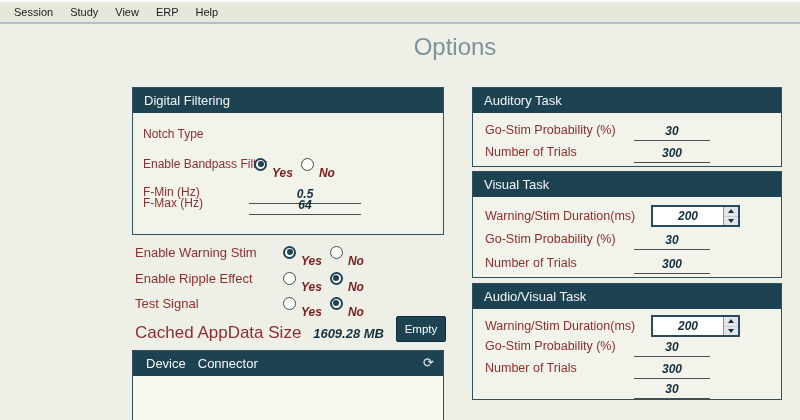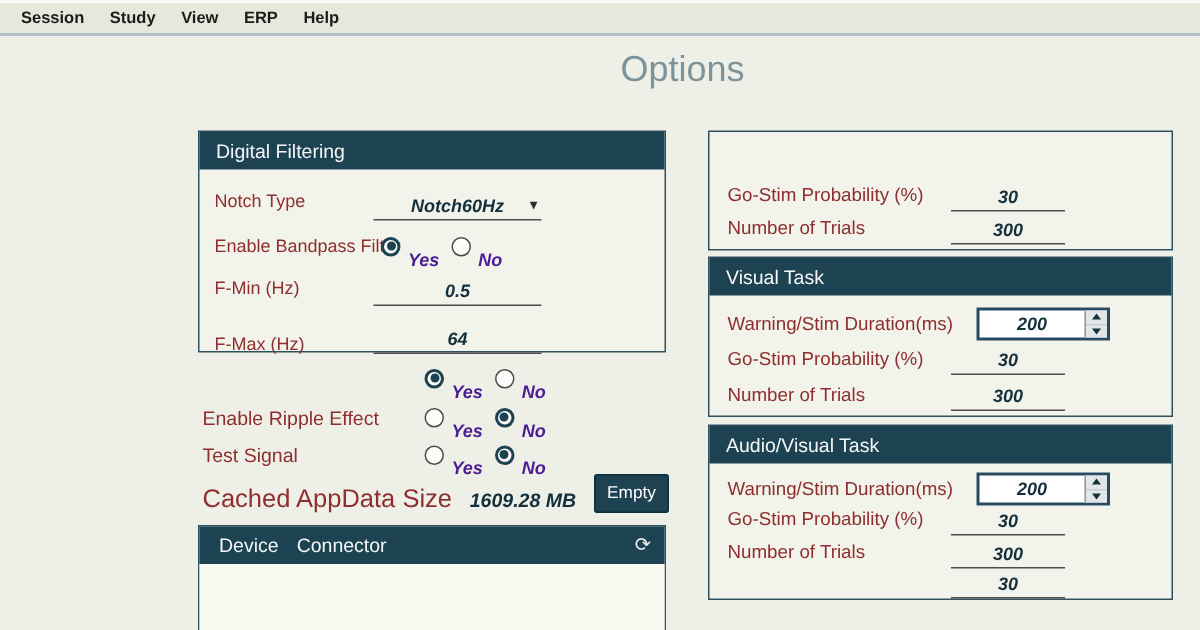--- a/index.html
+++ b/index.html
@@ -14,21 +14,21 @@
   
   .menubar {
     position:absolute; top:0; left:0; width:800px; height:24px;
     background:#e5e8db;
     border-top:2px solid #f9faf5;
     border-bottom:2px solid #aec0c6;
     display:flex; align-items:center;
     padding-left:14px; column-gap:17px;
     font-size:11px; color:#1c1c1c;
   }
-  .menu-item { cursor:default;font-weight:bold; }
+  .menu-item { cursor:default; }
   
   .page-title {
     position:absolute; top:33px; left:0; width:800px;
     text-align:center; transform:translateX(55px);
     font-size:24px; color:#7d939b; font-weight:400;
   }
   
   .panel {
     position:absolute;
     background:#f2f3ea;
@@ -53,21 +53,21 @@
   .radio {
     width:13px; height:13px; border-radius:50%;
     border:1px solid #4a4a4a; background:#fdfdfb; display:inline-block;
     position:relative; flex:none;
   }
   .radio.checked { border:2px solid #1d4352; }
   .radio.checked::after {
     content:''; position:absolute; left:1.5px; top:1.5px; right:1.5px; bottom:1.5px;
     border-radius:50%; background:#1d4352;
   }
-  .opt { font-size:12px; font-weight:bold; font-style:italic; color:#4c1d95;
+  .opt { font-size:12px; font-weight:bold; font-style:italic; color:#7f1d1d;
          margin:18px 8px 0 5px; }
   
   .caret { position:absolute; right:3px; top:1px; font-size:9px; color:#2b2b2b; font-style:normal; }
   
   .spinner {
     position:absolute; height:22px; background:#ffffff;
     border:2px solid #274b60; display:flex; align-items:center;margin-left:24px;
   }
   .spinner .sval { flex:1; text-align:center; padding-right:15px; }
   .spin {
@@ -112,48 +112,45 @@
 
 <div class="page-title">Options</div>
 
 <div class="panel" style="left:132px; top:87px; width:312px; height:148px;">
   <div class="panel-header">
     <span>Digital Filtering</span>
   </div>
 
   <div class="row" style="left:10px; right:8px; top:33px; height:26px;">
     <span class="lbl" style="font-size:12px;">Notch Type</span>
-    <span class="ufield val" style="left:106px; width:112px;">
-      <span>Notch60Hz</span>
-      <span class="caret">▾</span>
-    </span>
   </div>
 
   <div class="row" style="left:10px; right:8px; top:63px; height:26px;">
     <span class="lbl" style="font-size:12px;">Enable Bandpass Filter</span>
     <span class="radio-group" style="left:111px;">
       <span class="radio checked"></span>
       <span class="opt">Yes</span>
       <span class="radio"></span>
       <span class="opt">No</span>
     </span>
   </div>
 
   <div class="row" style="left:10px; right:8px; top:92px; height:24px;">
     <span class="lbl" style="font-size:12px;">F-Min (Hz)</span>
     <span class="ufield val" style="left:106px; width:112px;">0.5</span>
   </div>
 
-  <div class="row" style="left:10px; right:8px; top:124px; height:24px;align-items:flex-end;">
+  <div class="row" style="left:10px; right:8px; top:103px; height:24px;">
     <span class="lbl" style="font-size:12px;">F-Max (Hz)</span>
     <span class="ufield val" style="left:106px; width:112px;">64</span>
   </div>
 </div>
 
 <div class="row" style="left:135px; top:240px; width:312px; height:24px;">
+  <span class="lbl" style="font-size:13px;">Enable Warning Stim</span>
   <span class="radio-group" style="left:148px;">
     <span class="radio checked"></span>
     <span class="opt">Yes</span>
     <span class="radio"></span>
     <span class="opt">No</span>
   </span>
 </div>
 
 <div class="row" style="left:135px; top:266px; width:312px; height:24px;">
   <span class="lbl" style="font-size:13px;">Enable Ripple Effect</span>
@@ -184,20 +181,23 @@
 <div class="panel" style="left:132px; top:350px; width:312px; height:90px;">
   <div class="panel-header" style="padding:0 13px;">
     <span class="col-head">Device</span>
     <span class="col-head">Connector</span>
     <span class="refresh">⟳</span>
   </div>
   <div class="device-body"></div>
 </div>
 
 <div class="panel" style="left:472px; top:87px; width:310px; height:80px;">
+  <div class="panel-header">
+    <span>Auditory Task</span>
+  </div>
   <div class="row" style="left:12px; right:8px; top:31px; height:22px;">
     <span class="lbl">Go-Stim Probability (%)</span>
     <span class="ufield val" style="left:149px; width:76px;">30</span>
   </div>
   <div class="row" style="left:12px; right:8px; top:53px; height:22px;">
     <span class="lbl">Number of Trials</span>
     <span class="ufield val" style="left:149px; width:76px;">300</span>
   </div>
 </div>
 

